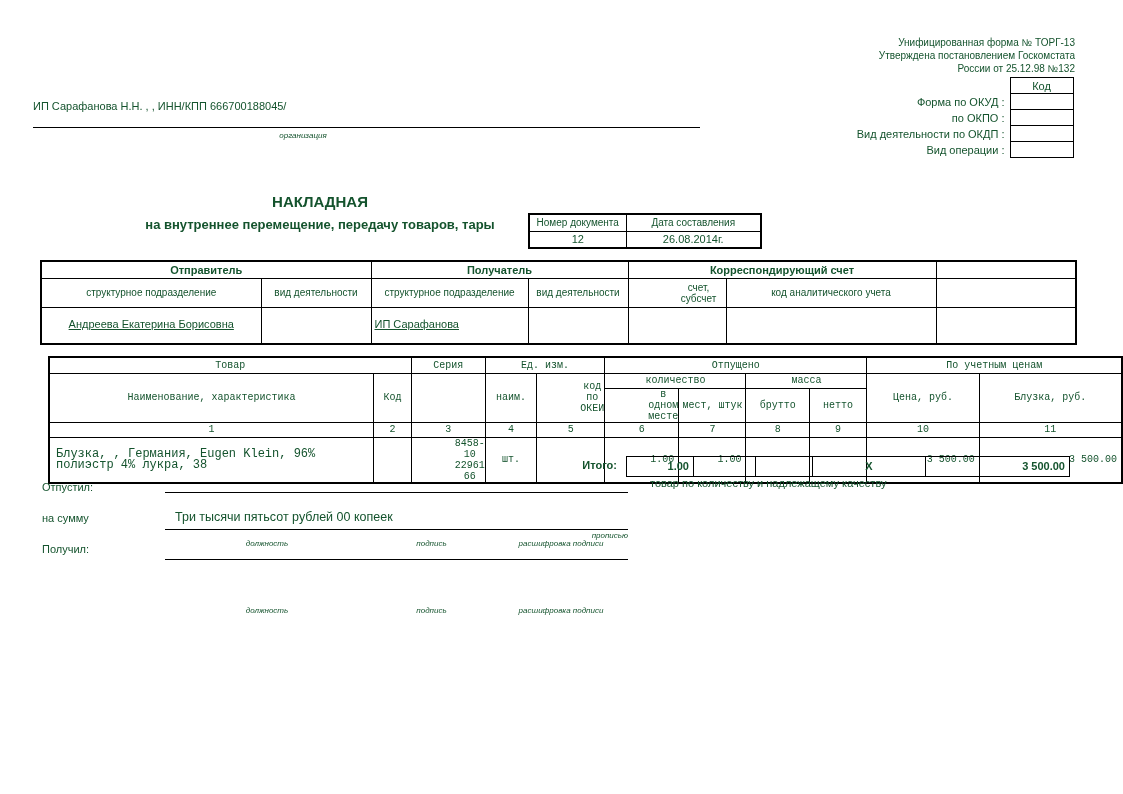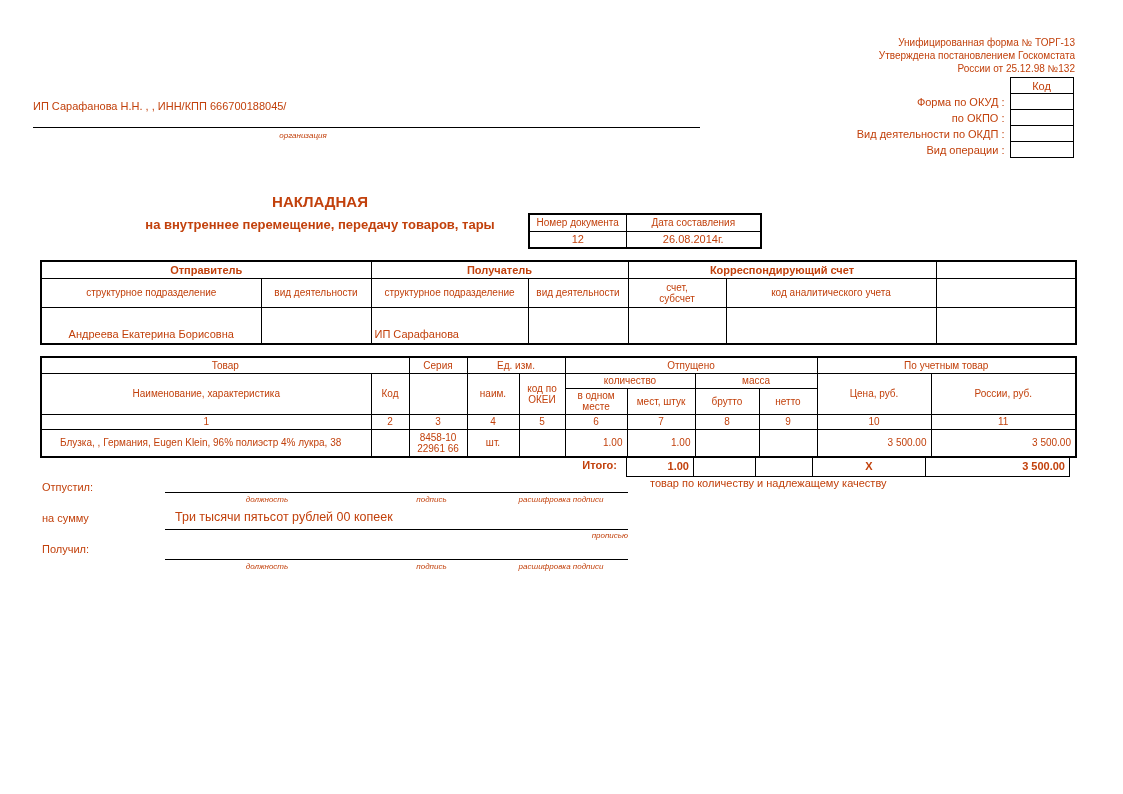--- a/index.html
+++ b/index.html
@@ -1,22 +1,22 @@
 <!DOCTYPE html>
 <html><head>
 <meta charset="utf-8">
 <style>
   * { margin:0; padding:0; box-sizing:border-box; }
   html,body { background:#e9e9e9; }
   .page {
     position:relative; width:1123px; height:794px; background:#ffffff;
-    font-family:"Liberation Sans", sans-serif; color:#c2410c; overflow:hidden;
+    font-family:"Liberation Sans", sans-serif; color:#14532d; overflow:hidden;
   }
   .abs { position:absolute; }
-  .pre { white-space:pre-line; }
+  .pre { white-space:pre-line;padding-left:43px; }
   .small { font-size:8px;font-style:italic; }
 
   
   .form-ref { right:48px; top:36px; text-align:right; font-size:10px; line-height:13px; }
 
   
   .code-tbl { border-collapse:collapse; }
   .code-tbl td { height:16px; font-size:11px; }
   .code-tbl td.lbl { text-align:right; padding-right:5px; width:174px; border:none; }
   .code-tbl td.cell { width:63px; border:1px solid #000; text-align:center; }
@@ -36,49 +36,49 @@
   table.grid td { border:1px solid #000; text-align:center; vertical-align:middle; overflow:hidden; }
 
   .doc-tbl { left:528px; top:213px; }
   .doc-tbl td { font-size:10px; height:17px;margin-top:20px; }
   .doc-tbl tr.vals td { font-size:11px; }
 
   .parties { left:40px; top:260px; }
   .parties td { font-size:10px; }
   .parties tr.grp td { font-size:11px; font-weight:bold; height:17px; }
   .parties tr.sub td { height:29px; line-height:11px; }
-  .parties tr.data td { height:37px; font-size:11px; vertical-align:top; padding-top:20px; }
+  .parties tr.data td { height:37px; font-size:11px; vertical-align:top; padding-top:10px;text-decoration:underline; }
   .parties tr.data td.left { text-align:left; padding-left:3px; }
 
-  .goods { left:40px; top:356px; }
+  .goods { left:48px; top:356px;font-family:Liberation Mono, monospace; }
   .goods td { font-size:10px; line-height:11px; }
   .goods tr.r1 td { height:16px; }
   .goods tr.r2 td { height:15px; }
   .goods tr.r3 td { height:26px; }
   .goods tr.nums td { height:15px; }
   .goods tr.data td { height:28px; font-size:10px; }
-  .goods tr.data td.name { text-align:left; padding-left:18px; font-size:10px;margin-top:35px; }
+  .goods tr.data td.name { text-align:left; padding-left:6px; font-size:12px;margin-top:35px; }
   .goods tr.data td.num { text-align:right; padding-right:4px; }
 
   
   .totals { left:40px; top:456px; display:flex; height:21px; font-size:11px; font-weight:bold; }
   .totals .spacer { width:587px; text-align:right; padding:3px 10px 0 0; }
   .totals .cell { border:1px solid #000; margin-left:-1px; padding-top:3px; }
   .totals .cell:first-of-type { margin-left:0; }
   .totals .c-pieces { width:68px; text-align:right; padding-right:4px; }
   .totals .c-gross { width:63px; }
   .totals .c-net { width:58px; }
   .totals .c-price { width:114px; text-align:center; }
   .totals .c-sum { width:145px; text-align:right; padding-right:4px; }
 
   
   .lab11 { font-size:11px; }
   .sig-line { left:165px; width:463px; border-top:1px solid #000; }
   .sig-caps { left:165px; width:463px; display:grid; grid-template-columns:204px 125px 134px; }
-  .sig-caps span { text-align:center; }
+  .sig-caps span { text-align:center;margin-top:44px; }
   .amount-words { left:175px; top:510px; font-size:12.5px; }
   .words-cap { left:165px; top:531px; width:463px; text-align:right; }
   .quality { left:650px; top:477px; font-size:11px; }
 </style>
 </head>
 <body>
 
 <div class="page">
 
   <div class="abs form-ref">
@@ -190,33 +190,33 @@
       <col style="width:58px">
         <col style="width:114px">
         <col style="width:145px">
     </colgroup>
     <tbody>
         <tr class="r1">
       <td colspan="2">Товар</td>
       <td>Серия</td>
       <td colspan="2">Ед. изм.</td>
       <td colspan="4">Отпущено</td>
-      <td colspan="2">По учетным товар</td>
+      <td colspan="2">По учетным ценам</td>
     </tr>
     <tr class="r2">
       <td rowspan="2">Наименование, характеристика</td>
       <td rowspan="2">Код</td>
       <td rowspan="2"></td>
       <td rowspan="2">наим.</td>
       <td rowspan="2" class="pre">код по
 ОКЕИ</td>
       <td colspan="2">количество</td>
       <td colspan="2">масса</td>
       <td rowspan="2">Цена, руб.</td>
-      <td rowspan="2">России, руб.</td>
+      <td rowspan="2">Блузка, руб.</td>
     </tr>
     <tr class="r3">
       <td class="pre">в одном
 месте</td>
       <td>мест, штук</td>
       <td>брутто</td>
       <td>нетто</td>
     </tr>
     <tr class="nums">
       <td>1</td>

